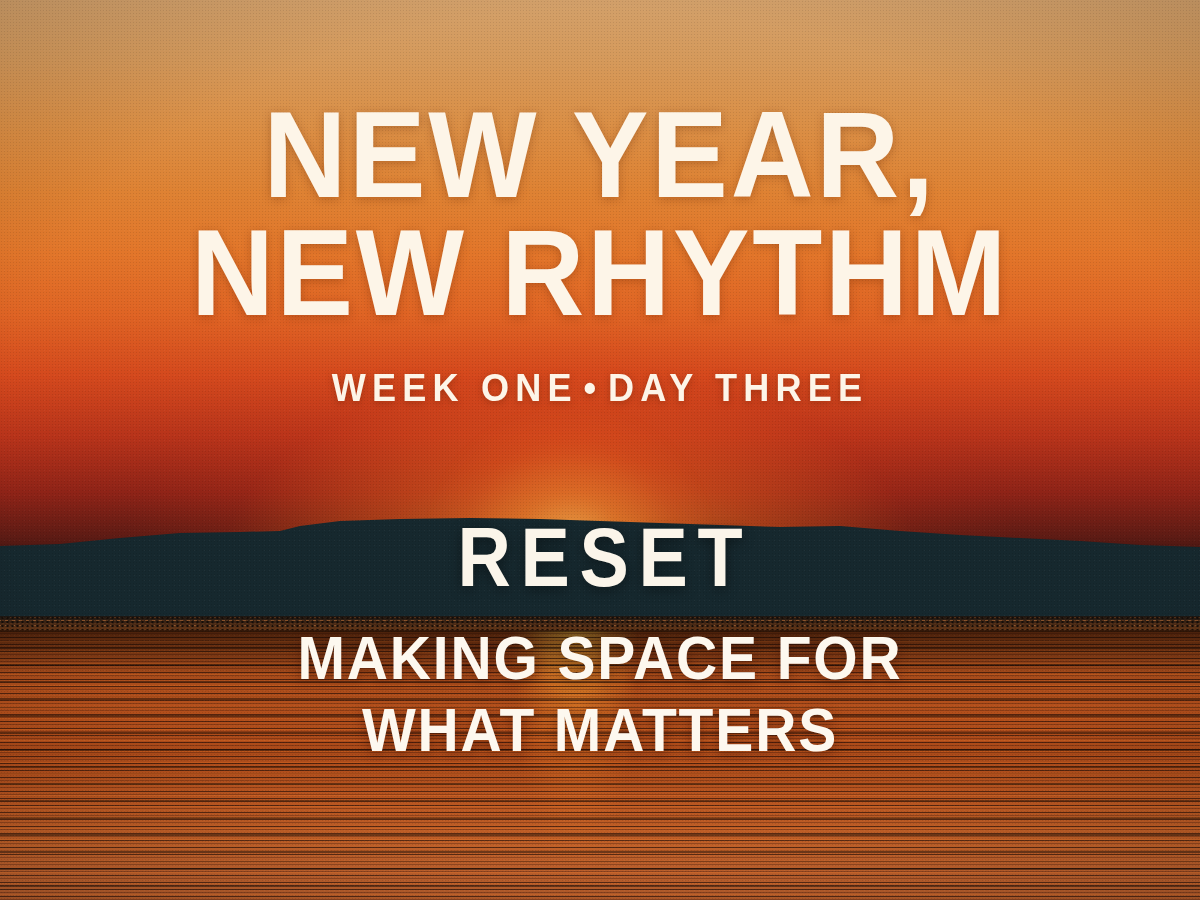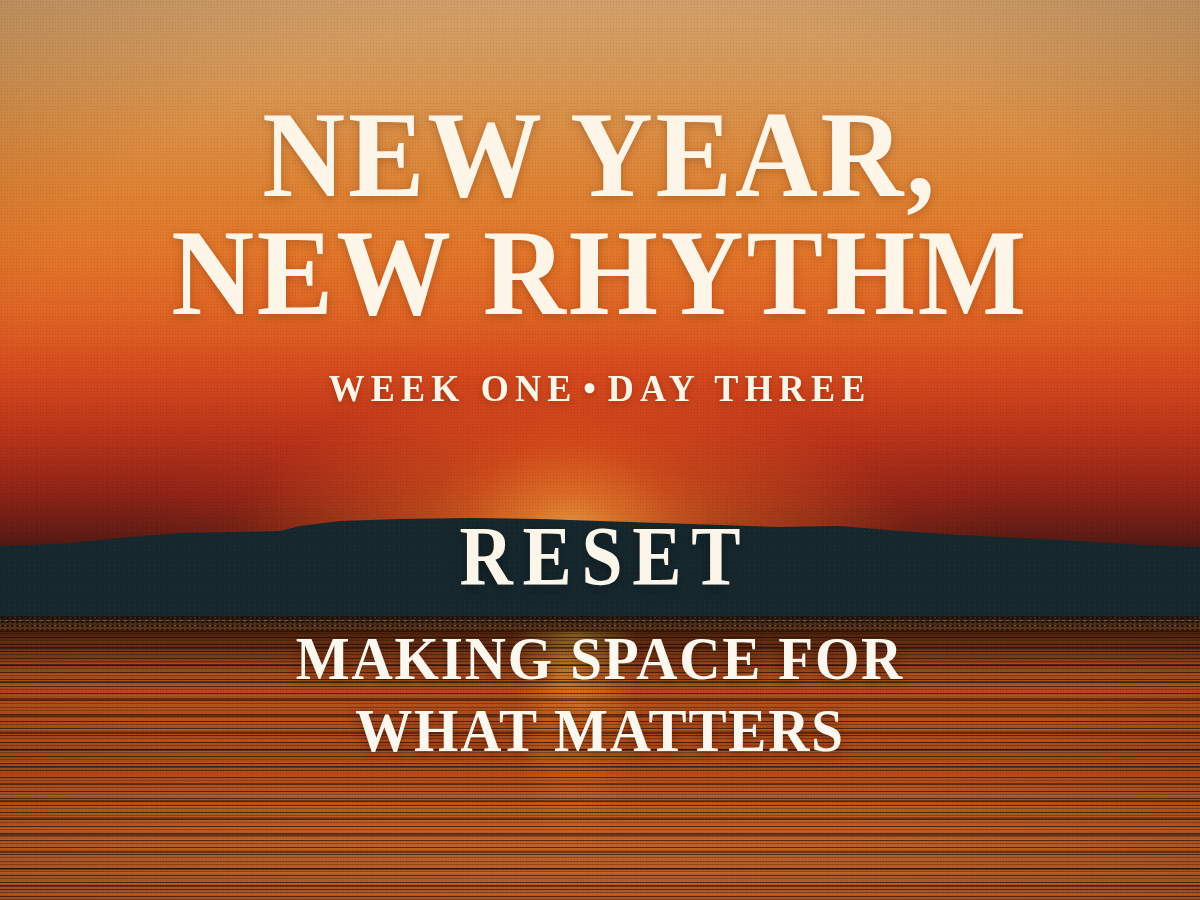--- a/index.html
+++ b/index.html
@@ -6,21 +6,21 @@
   html, body {
     margin: 0;
     padding: 0;
     background: #222;
   }
   #poster {
     position: relative;
     width: 1200px;
     height: 900px;
     overflow: hidden;
-    font-family: Liberation Serif, serif;
+    font-family: Liberation Sans, sans-serif;
     -webkit-font-smoothing: antialiased;
   }
 
   
   .sky {
     position: absolute;
     left: 0; top: 0;
     width: 1200px;
     height: 560px;
     background:

